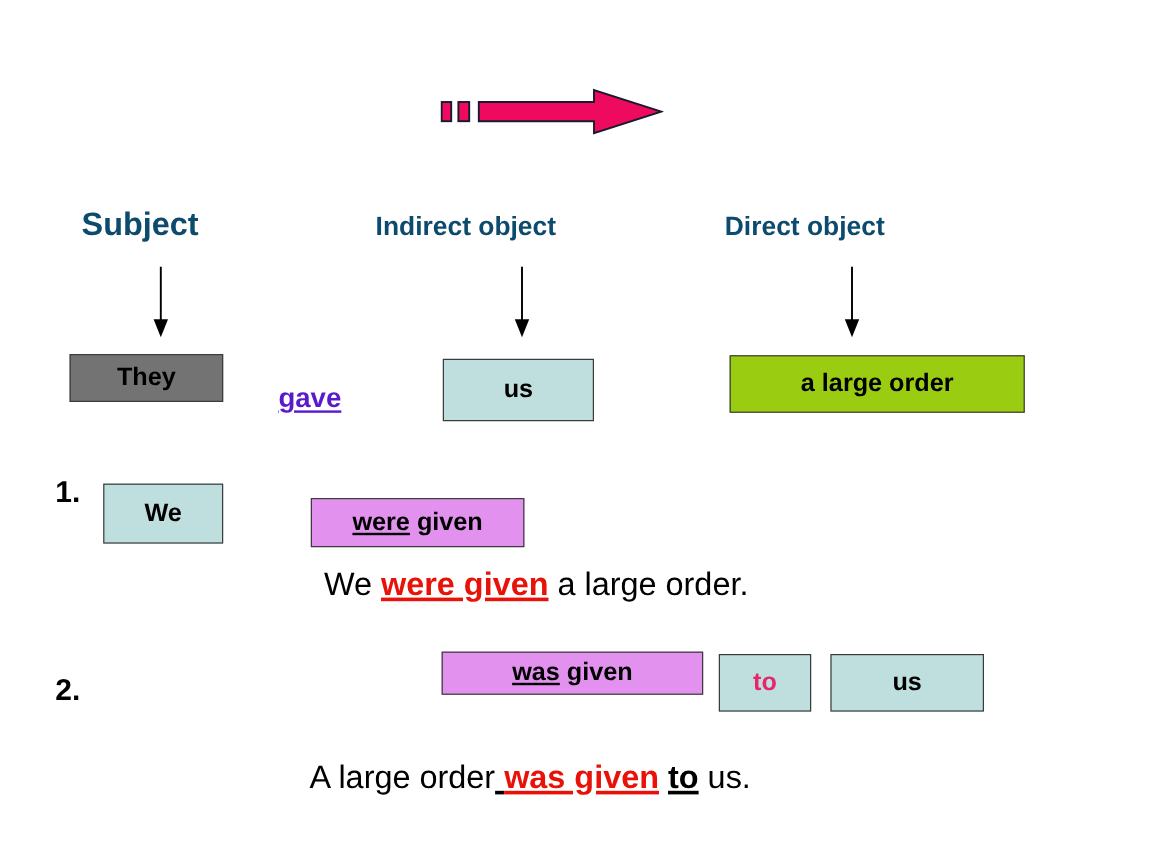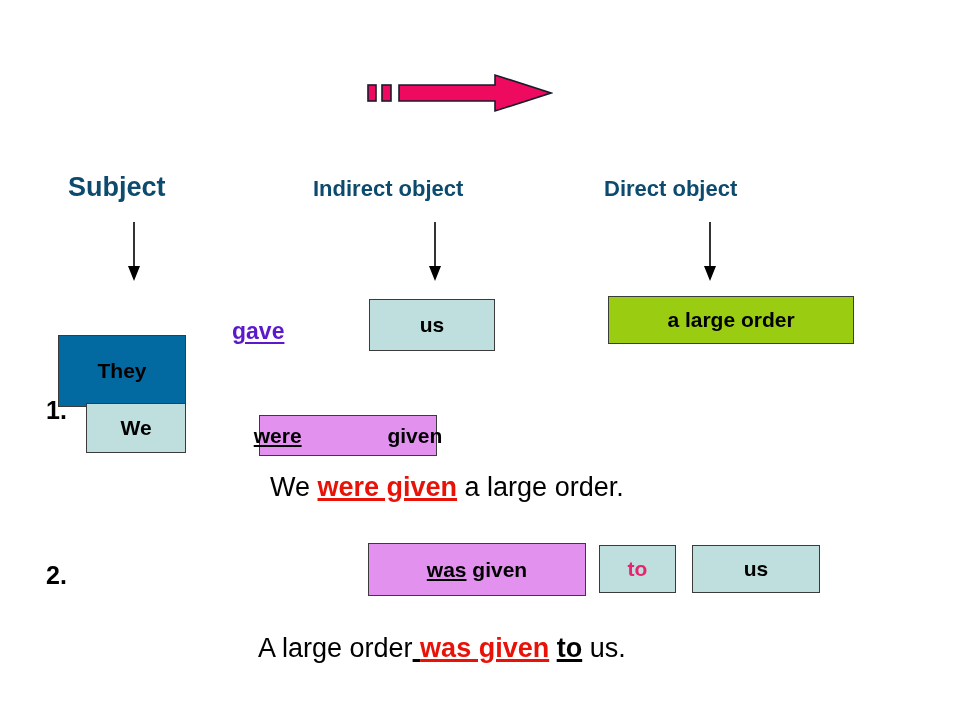--- a/index.html
+++ b/index.html
@@ -73,23 +73,22 @@
     justify-content: center;
     font-family: "Liberation Sans", sans-serif;
     font-weight: bold;
     font-size: 21px;
     color: #000000;
     white-space: nowrap;
   }
 
   
   #box-they {
-    left: 58px; top: 295px; width: 128px; height: 72px;
-    background: #0369a1;
-    margin-top: 40px;
+    left: 58px; top: 295px; width: 128px; height: 40px;
+    background: #737373;
   }
   #box-us-1 {
     left: 369px; top: 299px; width: 126px; height: 52px;
     background: #bfdede;
   }
   #box-large-order {
     left: 608px; top: 296px; width: 246px; height: 48px;
     background: #9acd11;
   }
 
@@ -118,26 +117,25 @@
   #num-1 { left: 46px; top: 396px; }
   #num-2 { left: 46px; top: 561px; }
 
   #box-we {
     left: 86px; top: 403px; width: 100px; height: 50px;
     background: #bfdede;
   }
   #box-were-given {
     left: 259px; top: 415px; width: 178px; height: 41px;
     background: #e291ef;
-    gap: 40px;
   }
 
   
   #box-was-given {
-    left: 368px; top: 543px; width: 218px; height: 53px;
+    left: 368px; top: 543px; width: 218px; height: 36px;
     background: #e291ef;
   }
   #box-to {
     left: 599px; top: 545px; width: 77px; height: 48px;
     background: #bfdede;
   }
   #box-us-2 {
     left: 692px; top: 545px; width: 128px; height: 48px;
     background: #bfdede;
   }

